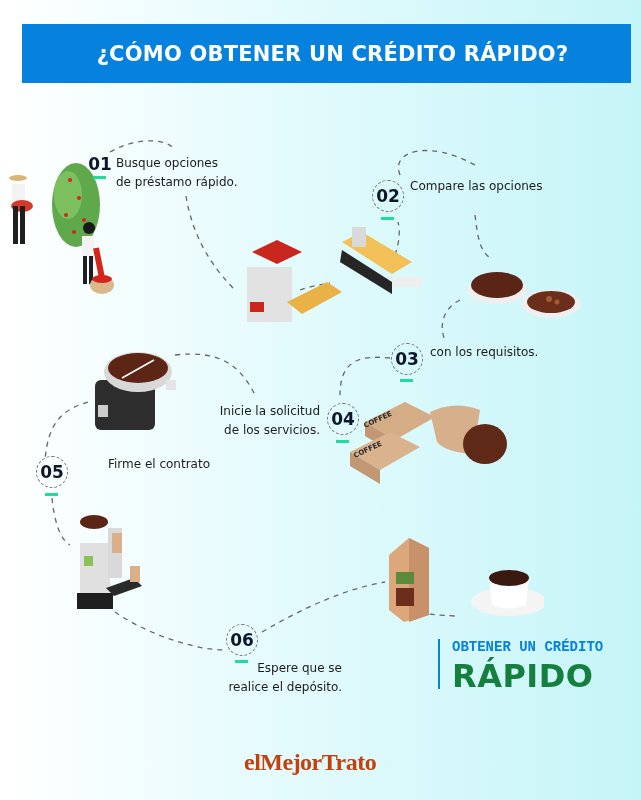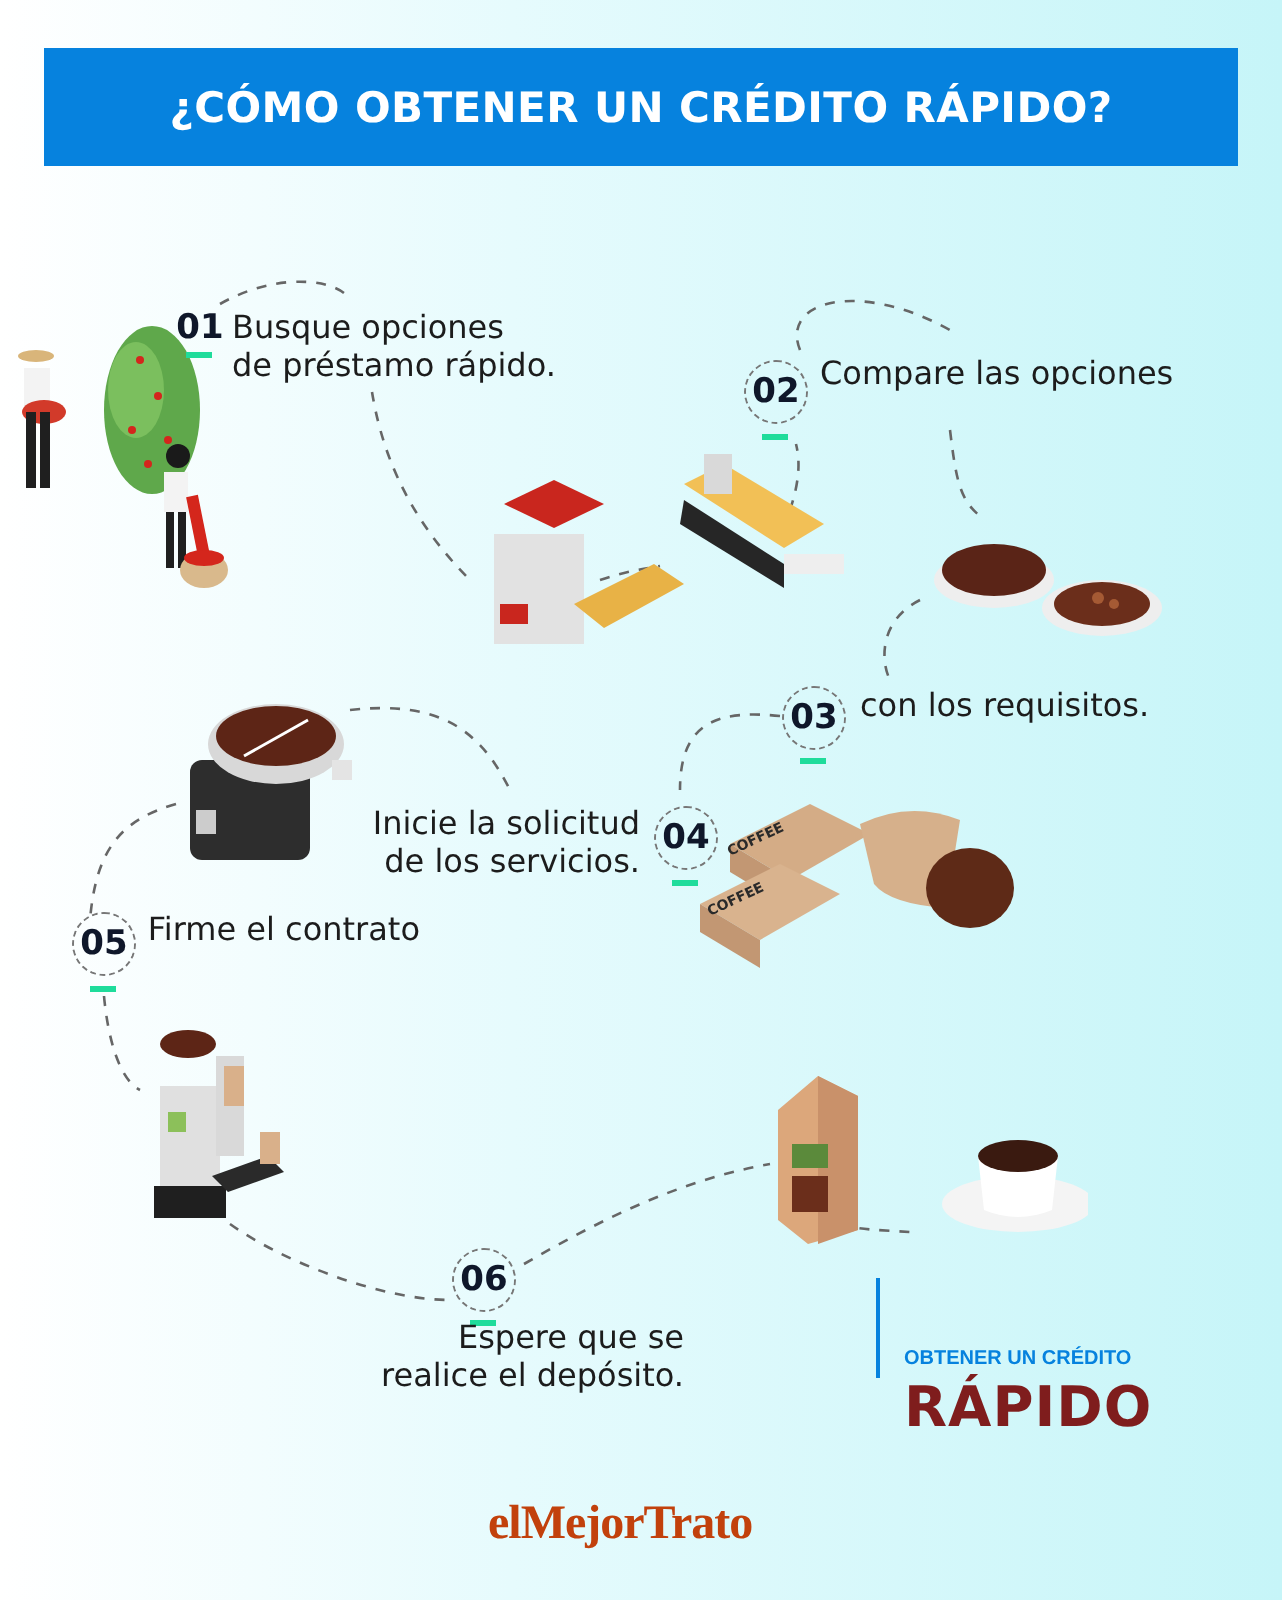--- a/index.html
+++ b/index.html
@@ -5,43 +5,43 @@
   html, body { margin:0; padding:0; }
   body {
     width:641px; height:800px; overflow:hidden; position:relative;
     background: linear-gradient(90deg, #ffffff 0%, #e6fbfd 40%, #c6f5f8 100%);
     font-family: "Liberation Sans", sans-serif;
   }
   .abs { position:absolute; }
   .banner {
     left:22px; top:24px; width:597px; height:59px;
     background:#0682de;
-    display:flex; align-items:center; justify-content:center;
+    display:flex; align-items:center; justify-content:center;padding-left:12px;
   }
   .banner-title {
     color:#fff; font-weight:700; font-size:21px; letter-spacing:0.2px;
     font-family:"DejaVu Sans", sans-serif;
   }
   .step-num {
     color:#0f172a; font-weight:700; font-size:17px;
     font-family:"DejaVu Sans", sans-serif;
     display:flex; align-items:center; justify-content:center;
   }
   .num-circle {
     width:30px; height:30px; border:1px dashed #777; border-radius:50%;
   }
   .num-underline { height:3px; width:13px; background:#1fdc9b; }
   .step-text {
-    color:#1c1c1c; font-size:16px; line-height:19px;
+    color:#1c1c1c; font-size:12px; line-height:19px;
     font-family:"DejaVu Sans", sans-serif;
   }
   .right { text-align:right; }
   svg.paths { left:0; top:0; }
-  .cta-small { color:#0682de; font-size:10px; font-weight:700; font-family:Liberation Sans, sans-serif;margin-top:35px; }
-  .cta-big { color:#7f1d1d; font-size:28px; font-weight:700; font-family:"DejaVu Sans", sans-serif; letter-spacing:0.5px; }
+  .cta-small { color:#0682de; font-size:14px; font-weight:700; font-family:Liberation Mono, monospace; }
+  .cta-big { color:#15803d; font-size:32px; font-weight:700; font-family:"DejaVu Sans", sans-serif; letter-spacing:0.5px; }
   .cta-bar { width:2px; background:#0682de; }
   .logo { color:#c2410c; font-weight:700; font-size:24px; font-family:Liberation Serif, serif; letter-spacing:-0.5px; }
 </style>
 </head>
 <body>
 
 <svg class="abs paths" width="641" height="800">
   <g fill="none" stroke="#666" stroke-width="1.3" stroke-dasharray="5 5">
     <path d="M110 152 C140 135, 170 140, 175 150"></path>
     <path d="M186 196 C190 220, 200 255, 235 290"></path>

